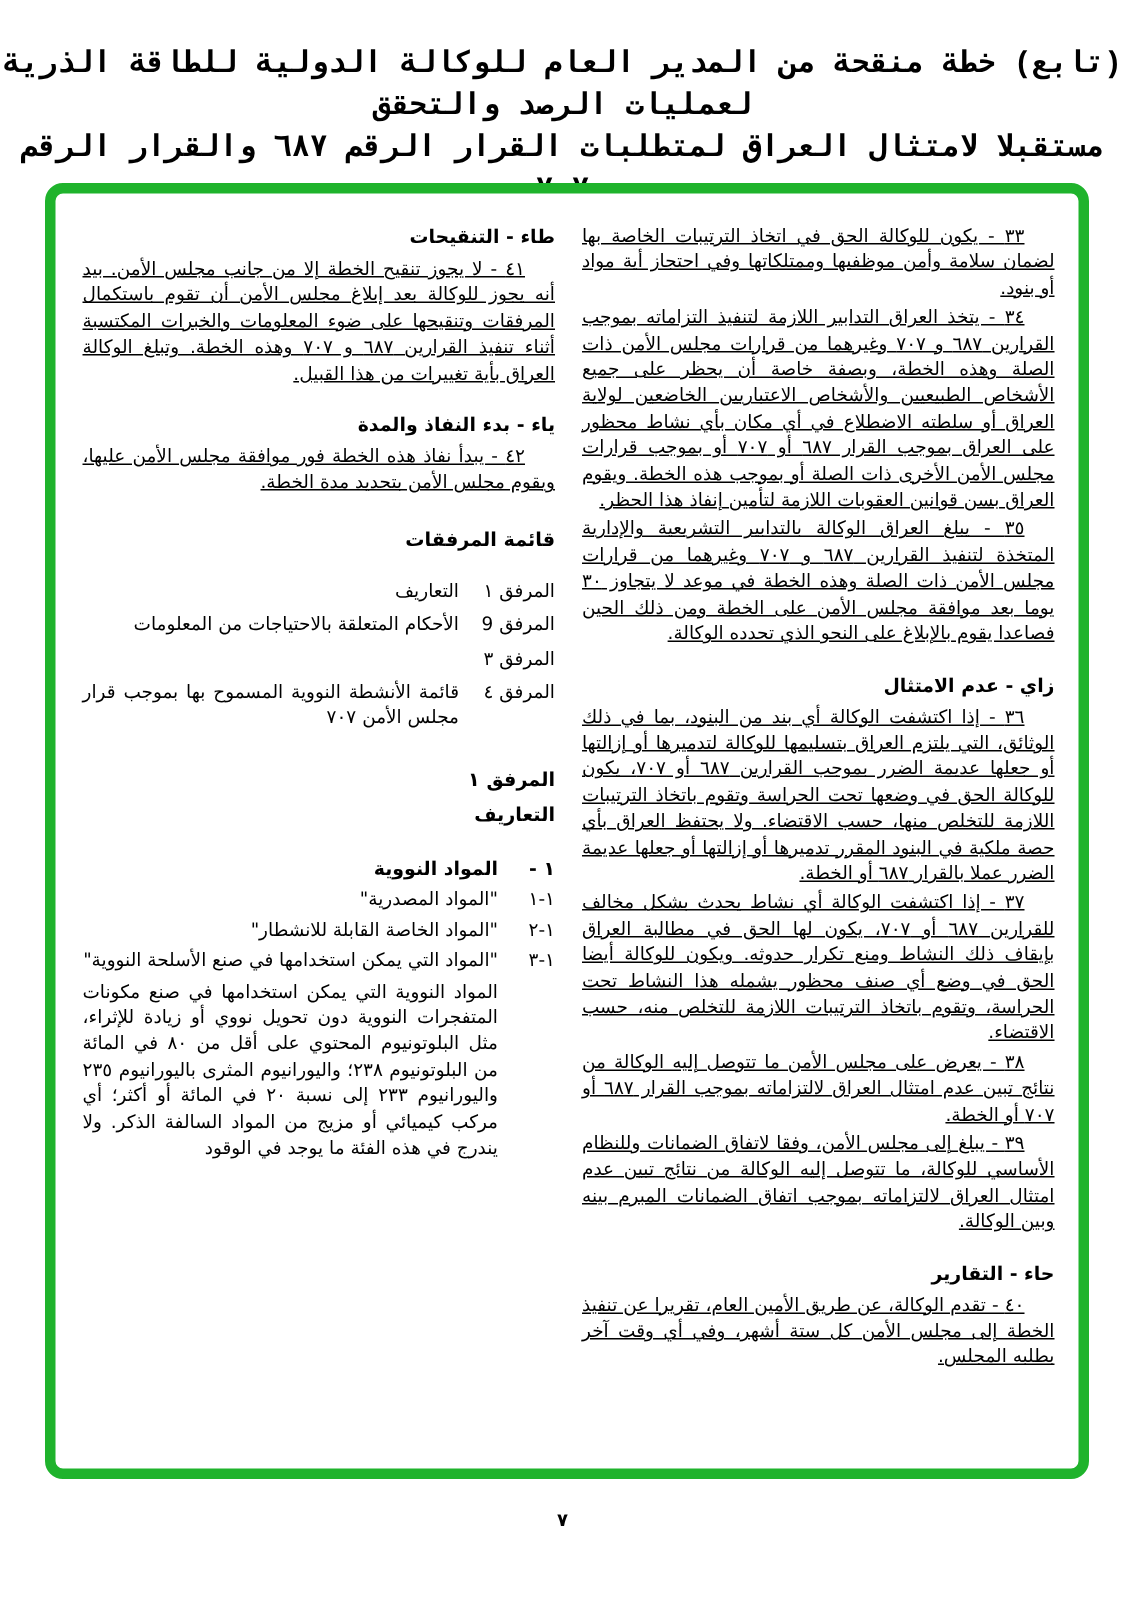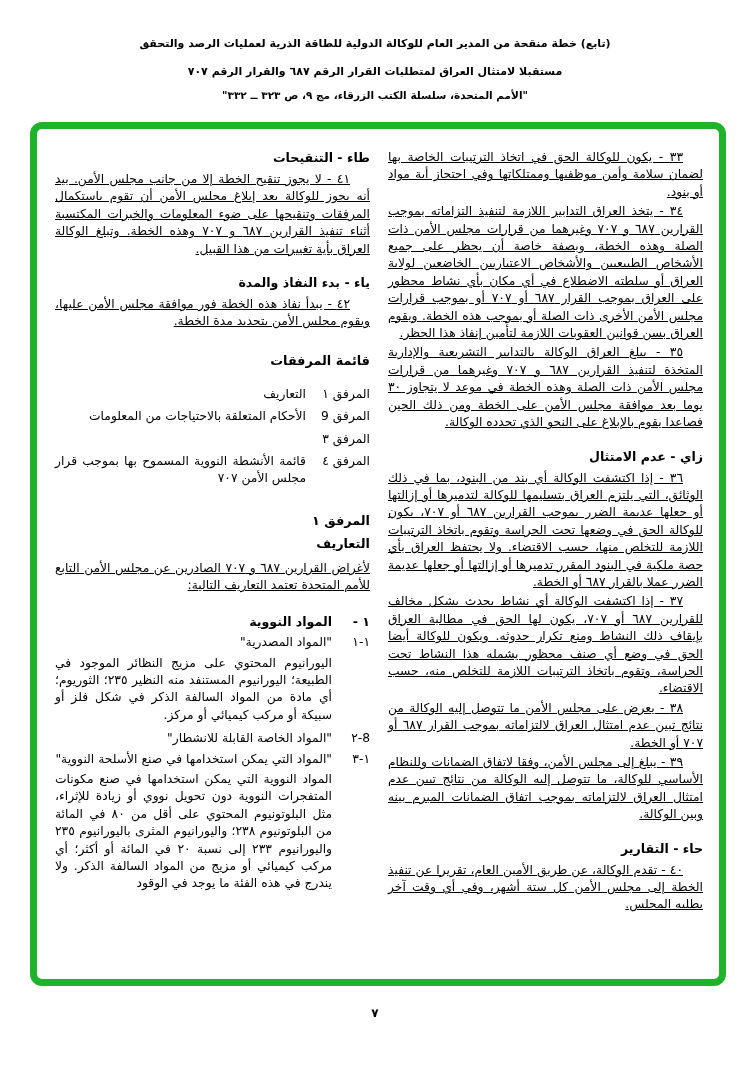--- a/index.html
+++ b/index.html
@@ -12,22 +12,23 @@
     color: #000;
     direction: rtl;
     overflow: hidden;
   }
   .page-header {
     padding-top: 30px;
     text-align: center;
   }
   .title-line {
     font-weight: bold;
-    font-size: 11px;
+    font-size: 20px;
     line-height: 28px;
+    font-family: Liberation Mono, monospace;
   }
   .source-line {
     font-weight: bold;
     font-size: 10.5px;
     margin-top: 3px;
   }
   .green-box {
     position: absolute;
     left: 30px;
     top: 122px;
@@ -170,35 +171,33 @@
       <div class="annex-row">
         <span class="annex-label">المرفق ٣</span>
       </div>
       <div class="annex-row">
         <span class="annex-label">المرفق ٤</span>
         <span class="annex-text">قائمة الأنشطة النووية المسموح بها بموجب قرار مجلس الأمن ٧٠٧</span>
       </div>
 
       <h3 class="annex1-heading">المرفق ١</h3>
       <h3 class="annex1-subheading">التعاريف</h3>
-      <p class="para">لأغراض القرارين ٦٨٧ و ٧٠٧ الصادرين عن مجلس الأمن التابع للأمم المتحدة تعتمد التعاريف التالية:</p>
 
       <div class="def-main-row">
         <span class="def-num">١ -</span>
         <span>المواد النووية</span>
       </div>
 
       <div class="def-sub-row">
         <span class="def-num">١-١</span>
         <span>"المواد المصدرية"</span>
       </div>
-      <p class="def-body">اليورانيوم المحتوي على مزيج النظائر الموجود في الطبيعة؛ اليورانيوم المستنفد منه النظير ٢٣٥؛ الثوريوم؛ أي مادة من المواد السالفة الذكر في شكل فلز أو سبيكة أو مركب كيميائي أو مركز.</p>
 
       <div class="def-sub-row">
-        <span class="def-num">8-٢</span>
+        <span class="def-num">١-٢</span>
         <span>"المواد الخاصة القابلة للانشطار"</span>
       </div>
 
       <div class="def-sub-row">
         <span class="def-num">١-٣</span>
         <span>"المواد التي يمكن استخدامها في صنع الأسلحة النووية"</span>
       </div>
       <p class="def-body">المواد النووية التي يمكن استخدامها في صنع مكونات المتفجرات النووية دون تحويل نووي أو زيادة للإثراء، مثل البلوتونيوم المحتوي على أقل من ٨٠ في المائة من البلوتونيوم ٢٣٨؛ واليورانيوم المثرى باليورانيوم ٢٣٥ واليورانيوم ٢٣٣ إلى نسبة ٢٠ في المائة أو أكثر؛ أي مركب كيميائي أو مزيج من المواد السالفة الذكر. ولا يندرج في هذه الفئة ما يوجد في الوقود</p>
     </section>
 

